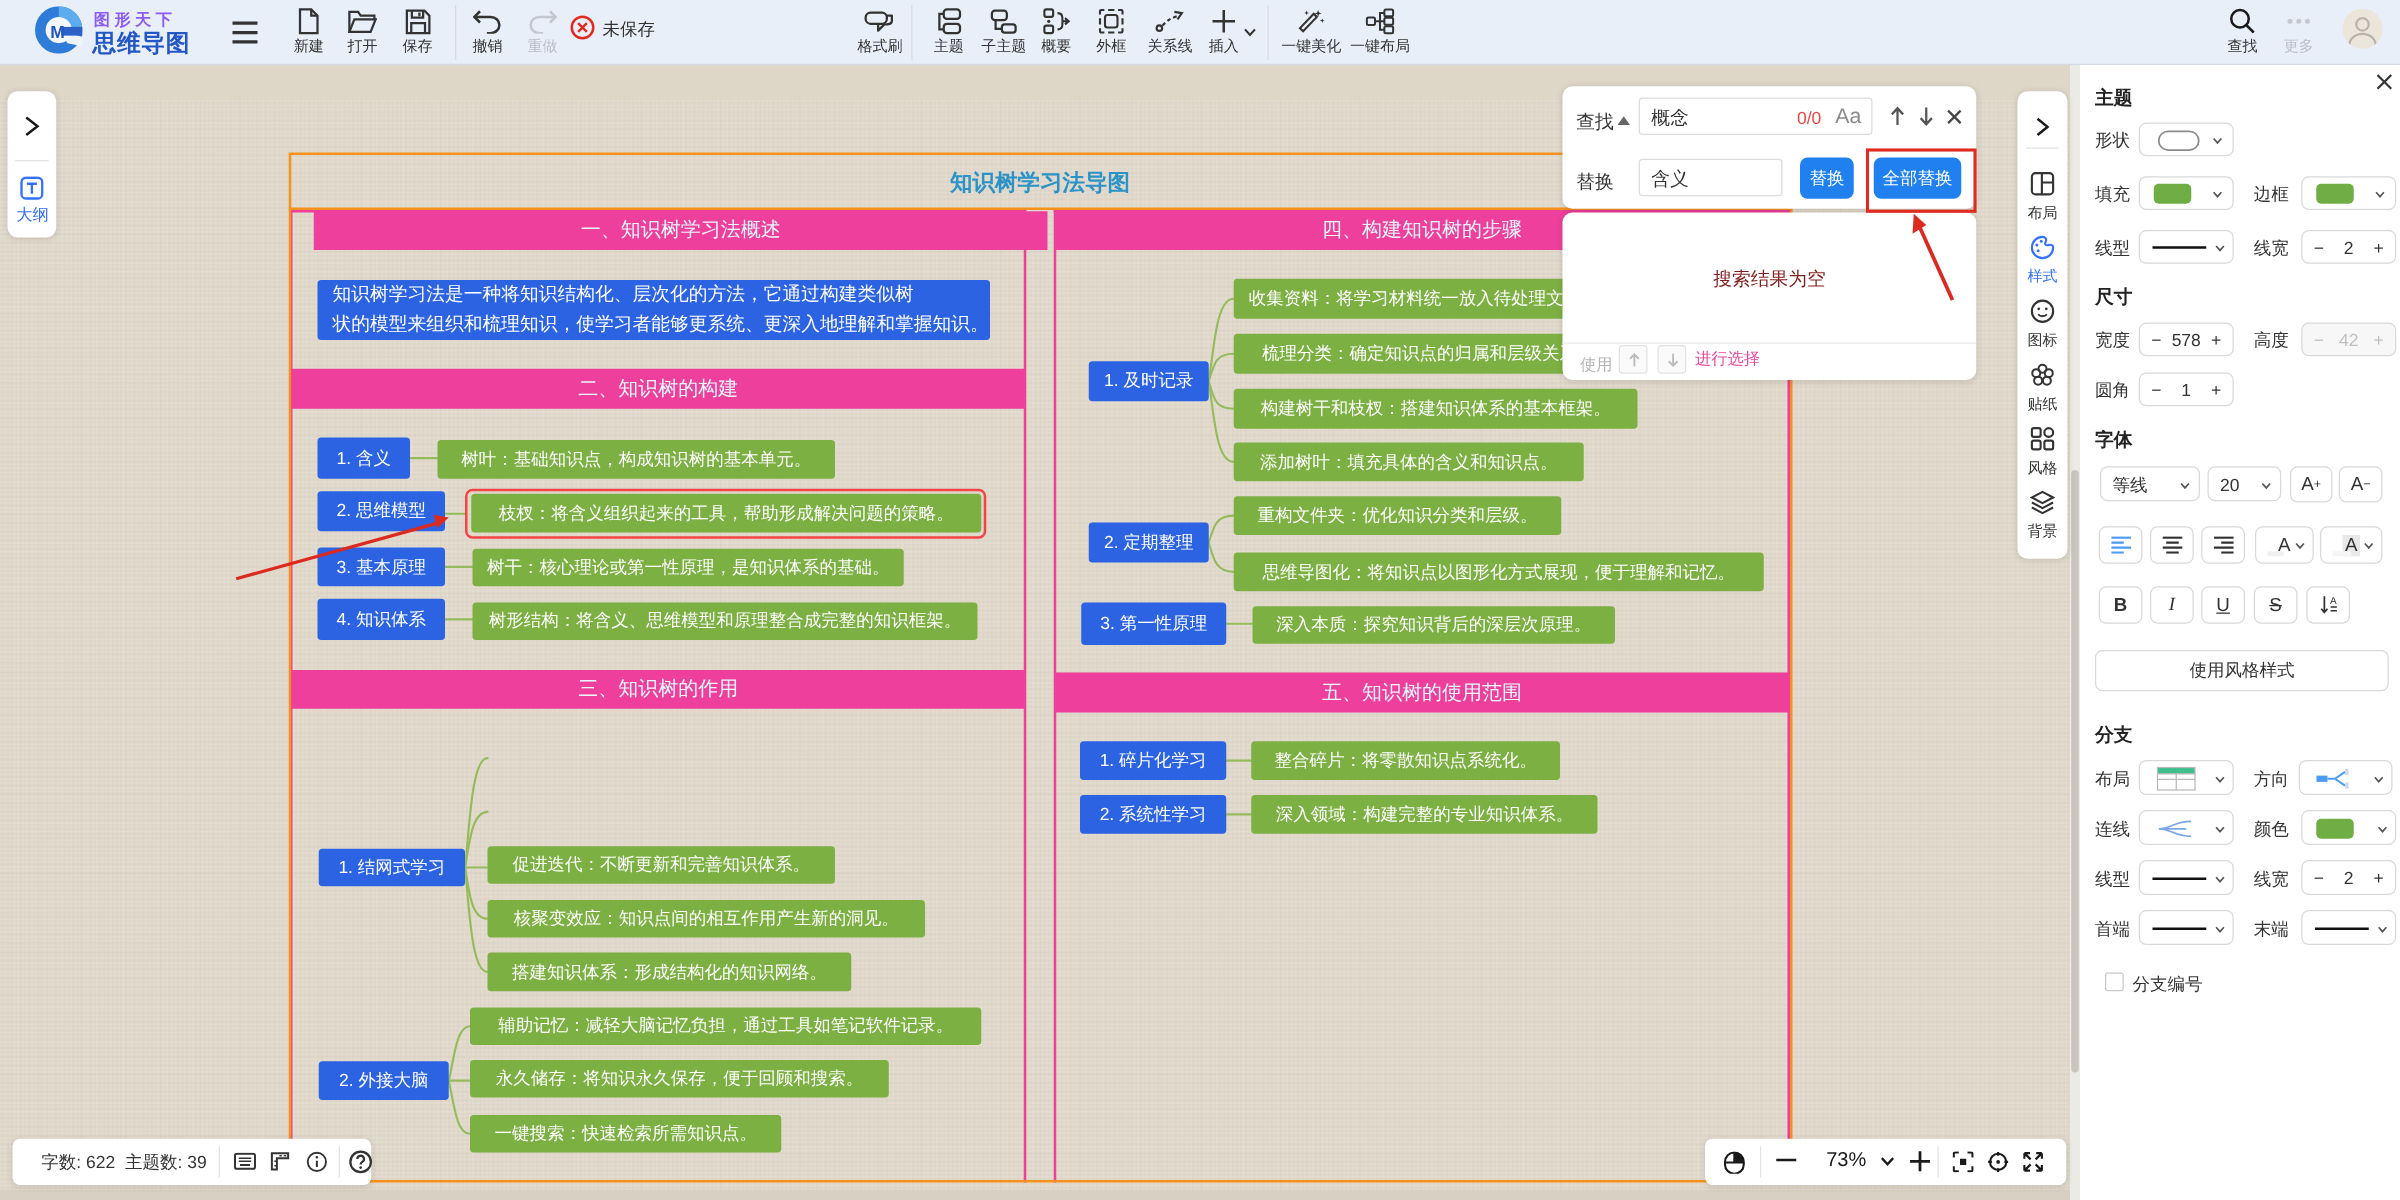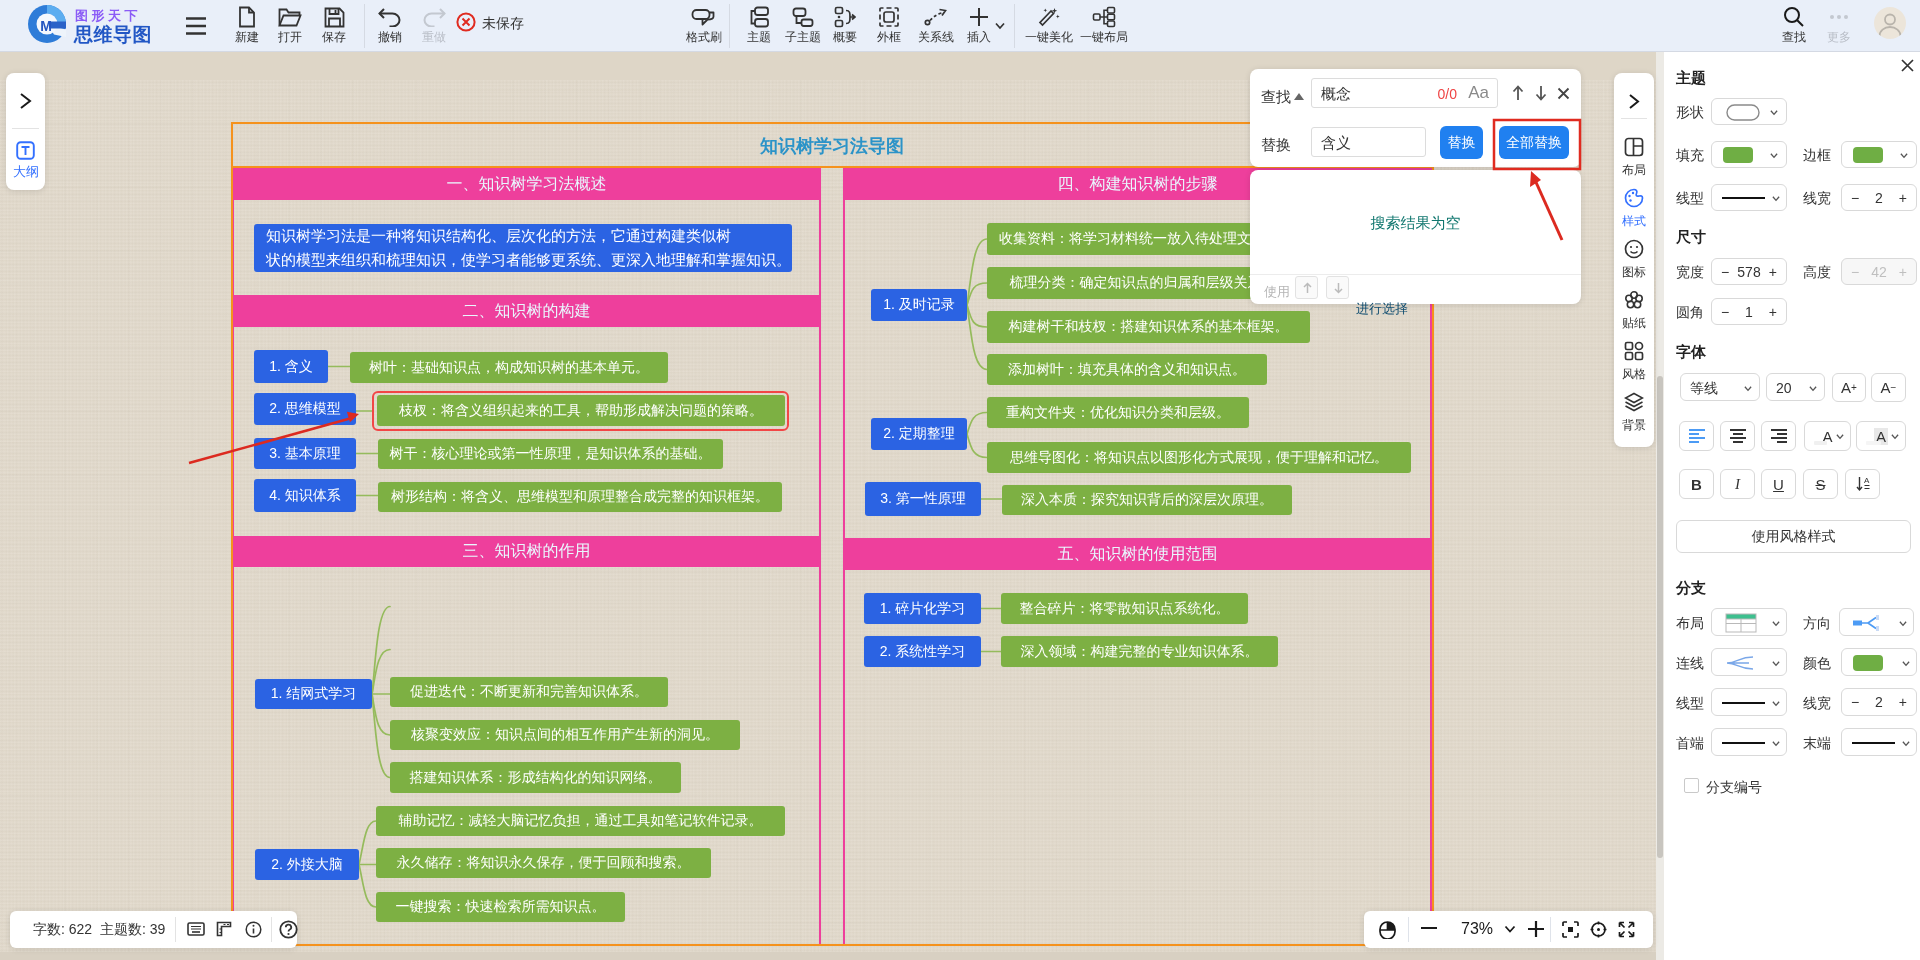--- a/index.html
+++ b/index.html
@@ -48,21 +48,21 @@
   <div id="canvas">
 
     <div class="abs" style="left:232px;top:88px;width:589px;height:778px;border:2px solid #ee3f9c;border-bottom:none"></div>
     <div class="abs" style="left:843px;top:88px;width:589px;height:778px;border:2px solid #ee3f9c;border-bottom:none"></div>
 
     <div class="abs" style="left:231px;top:42px;width:1203px;height:824px;border:2px solid #f5921d"></div>
     <div class="abs" style="left:231px;top:86px;width:1203px;height:2px;background:#f5921d"></div>
 
     <div class="abs" style="left:732px;top:54px;width:200px;text-align:center;font-size:18px;font-weight:bold;color:#2b93c8">知识树学习法导图</div>
 
-    <div class="pinkbar" style="left:233px;top:89px;width:587px;height:31px">一、知识树学习法概述</div>
+    <div class="pinkbar" style="left:251px;top:89px;width:587px;height:31px">一、知识树学习法概述</div>
     <div class="pinkbar" style="left:233px;top:215px;width:587px;height:32px">二、知识树的构建</div>
     <div class="pinkbar" style="left:233px;top:456px;width:587px;height:31px">三、知识树的作用</div>
     <div class="pinkbar" style="left:844px;top:89px;width:587px;height:31px">四、构建知识树的步骤</div>
     <div class="pinkbar" style="left:844px;top:458px;width:587px;height:32px">五、知识树的使用范围</div>
 
     <svg class="abs" style="left:0;top:0" width="1920" height="908" viewBox="0 0 1920 908" fill="none">
       <g stroke="#95bb5c" stroke-width="1.7" stroke-linecap="round">
         <path d="M328 286.5 H350"></path>
         <path d="M356 331 H372"></path>
         <path d="M356 373.5 H378"></path>
@@ -474,34 +474,34 @@
         <path d="M1.5 1.5 L11.5 11.5 M11.5 1.5 L1.5 11.5" stroke="#444" stroke-width="1.8"></path>
       </svg>
     <div class="abs" style="left:11px;top:67px;font-size:15px;color:#333">替换</div>
     <div class="abs" style="left:61px;top:58px;width:115px;height:30px;border:1px solid #dcdcdc;border-radius:3px">
       <div class="abs" style="left:9px;top:6px;font-size:15px;color:#333">含义</div>
     </div>
     <div class="abs" style="left:190px;top:57px;width:43px;height:33px;background:#2080f0;border-radius:6px;color:#fff;font-size:14px;display:flex;align-items:center;justify-content:center">替换</div>
     <div class="abs" style="left:249px;top:57px;width:70px;height:33px;background:#2080f0;border-radius:6px;color:#fff;font-size:14px;display:flex;align-items:center;justify-content:center">全部替换</div>
   </div>
   <div class="fpanel" style="left:1250px;top:170px;width:331px;height:134px;z-index:30">
-    <div class="abs" style="left:0;top:44px;width:331px;text-align:center;font-size:15px;color:#0f766e">搜索结果为空</div>
+    <div class="abs" style="left:0;top:44px;width:331px;text-align:center;font-size:15px;color:#7f1d1d">搜索结果为空</div>
     <div class="abs" style="left:0;top:104px;width:331px;height:1px;background:#ececec"></div>
     <div class="abs" style="left:14px;top:113px;font-size:13px;color:#b5b5b5">使用</div>
     <div class="abs" style="left:45px;top:106px;width:23px;height:23px;border:1px solid #e2e2e2;border-radius:3px;background:#fafafa">
         <svg style="position:absolute;left:7px;top:5px" width="9" height="12" viewBox="0 0 9 12">
           <path d="M4.5 11 V2 M1 5 L4.5 1.5 L8 5" fill="none" stroke="#bbb" stroke-width="1.5"></path>
         </svg>
       </div>
     <div class="abs" style="left:76px;top:106px;width:23px;height:23px;border:1px solid #e2e2e2;border-radius:3px;background:#fafafa">
         <svg style="position:absolute;left:7px;top:5px" width="9" height="12" viewBox="0 0 9 12">
           <path d="M4.5 1 V10 M1 7 L4.5 10.5 L8 7" fill="none" stroke="#bbb" stroke-width="1.5"></path>
         </svg>
       </div>
-    <div class="abs" style="left:106px;top:130px;font-size:13px;color:#0c4a6e">进行选择</div>
+    <div class="abs" style="left:106px;top:108px;font-size:13px;color:#ec4899">进行选择</div>
   </div>
 
   <svg class="abs" style="left:1480px;top:110px;z-index:40" width="120" height="140" viewBox="0 0 120 140">
     <rect x="14" y="10" width="86" height="49" fill="none" stroke="#e02b20" stroke-width="2.5"></rect>
     <path d="M82 130 L55 70" stroke="#dc2a20" stroke-width="3"></path>
     <path d="M51 61 l-1 16 l11 -7 z" fill="#dc2a20"></path>
   </svg>
 
   <div id="sidebar">
     <svg class="abs" style="left:237px;top:7px" width="13" height="13" viewBox="0 0 13 13">

